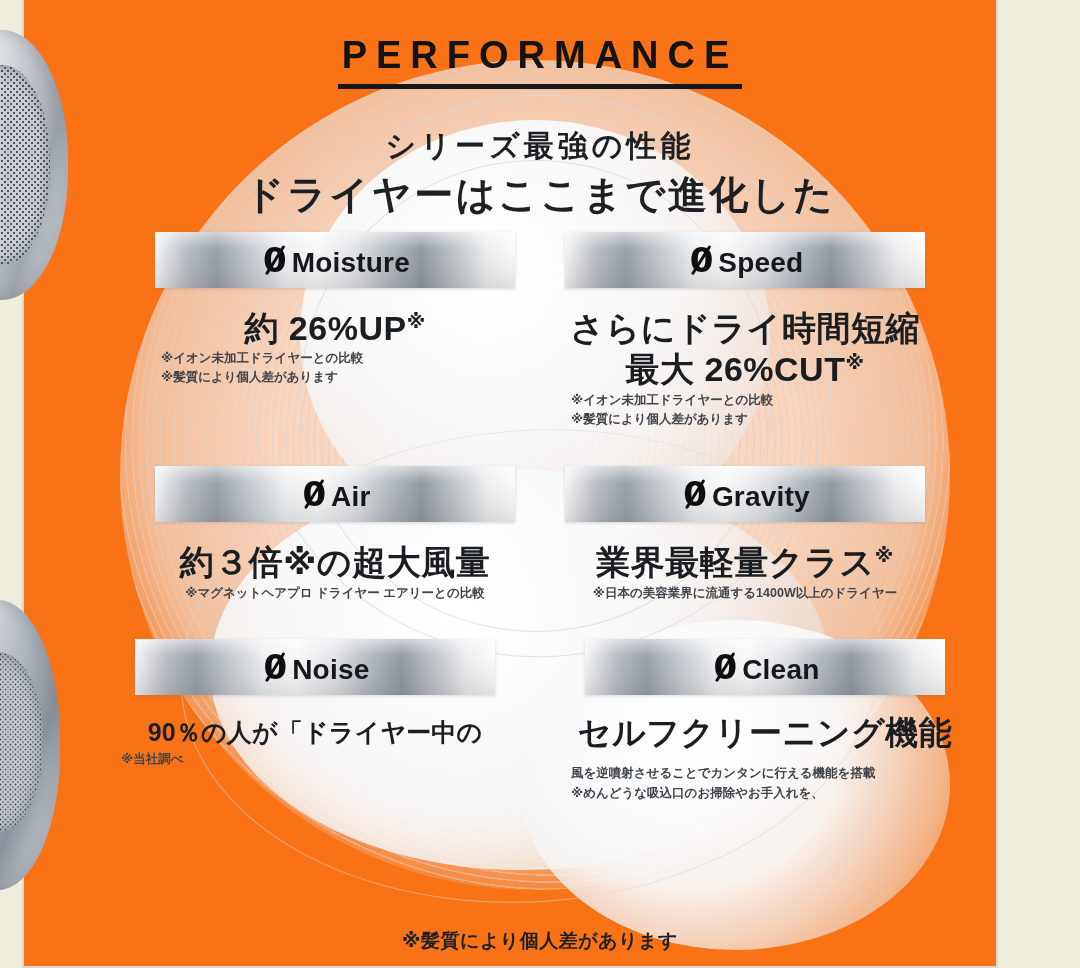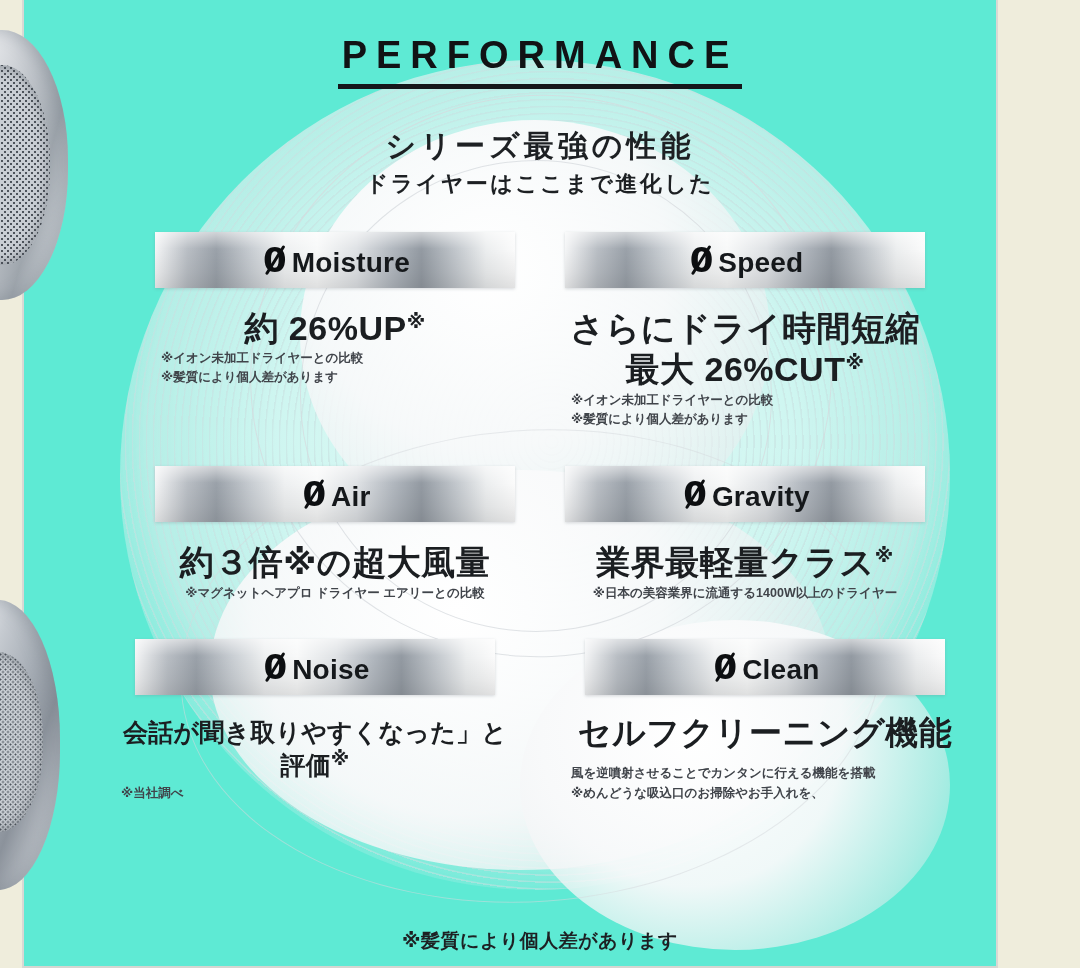--- a/index.html
+++ b/index.html
@@ -11,21 +11,21 @@
     width: 1080px;
     height: 968px;
     overflow: hidden;
     font-family: "Liberation Sans", "DejaVu Sans", sans-serif;
   }
 
   #page {
     position: relative;
     width: 1080px;
     height: 968px;
-    background: #5eead4;
+    background: #f97316;
     overflow: hidden;
   }
 
   
   .edge-strip {
     position: absolute;
     top: 0;
     height: 968px;
     background: #efeddc;
     z-index: 1;
@@ -184,21 +184,21 @@
     text-align: center;
     color: #1d2023;
     font-weight: 700;
   }
   .lead .l1 {
     font-size: 30px;
     letter-spacing: 4px;
     line-height: 1.35;
   }
   .lead .l2 {
-    font-size: 22px;
+    font-size: 39px;
     letter-spacing: 2.5px;
     line-height: 1.35;
     margin-top: 2px;
   }
 
   
   .grid {
     position: absolute;
     top: 232px;
     left: 0;
@@ -457,21 +457,21 @@
       <div class="row row-3">
 
         <div class="cell noise">
           <div class="banner" style="width:360px;margin:0 auto;">
             <div class="banner-inner">
               <span class="zero">0</span>
               <span class="banner-label">Noise</span>
             </div>
           </div>
           <div class="body">
-            <div class="line"><span>会話が聞き取りやすくなった」と評価</span><span class="sup">※</span></div>
+            <div class="line">90％の人が「ドライヤー中の</div>
           </div>
           <div class="notes left">
             <div>※当社調べ</div>
           </div>
         </div>
 
         <div class="cell clean">
           <div class="banner" style="width:360px;margin:0 auto;">
             <div class="banner-inner">
               <span class="zero">0</span>

